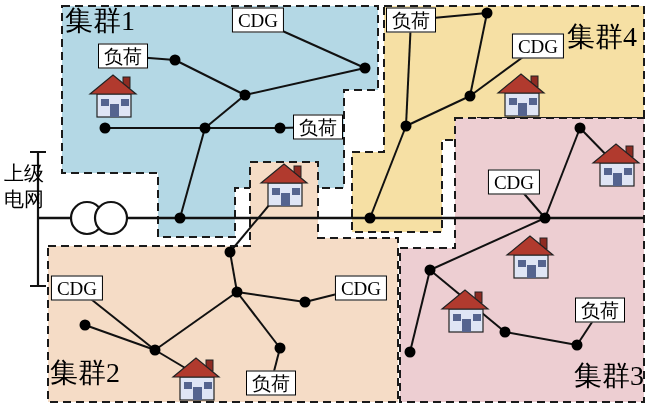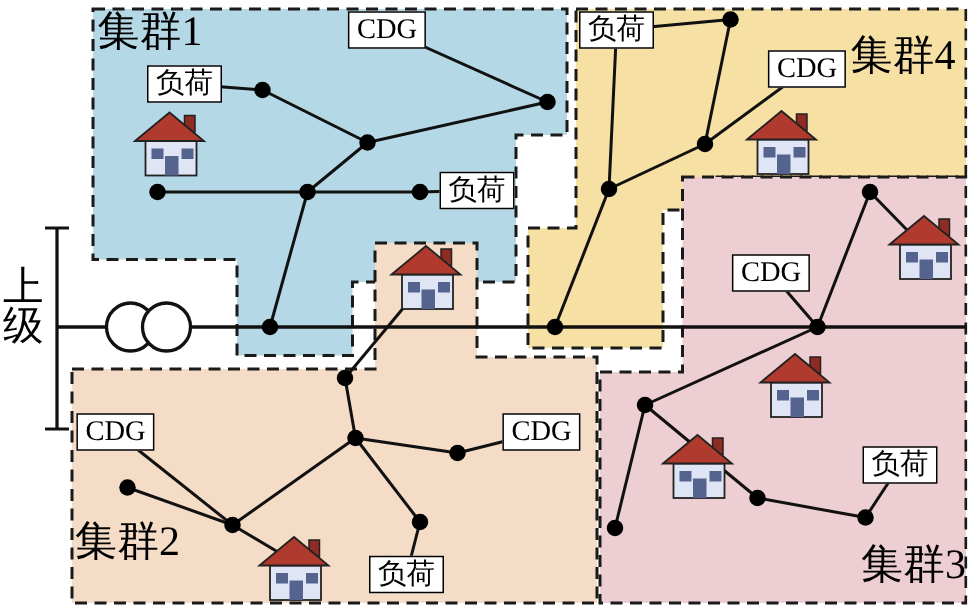--- a/index.html
+++ b/index.html
@@ -11,31 +11,31 @@
   .lbox{
     position:absolute;transform:translate(-50%,-50%);
     background:#ffffff;border:1.6px solid #000;
     padding:0 5px;font-size:19px;line-height:23px;white-space:nowrap;z-index:2;
   }
   .clabel{
     position:absolute;transform:translate(-50%,-50%);
     font-size:28px;white-space:nowrap;z-index:2;
   }
   .grid-label{
-    position:absolute;left:2px;top:178px;width:44px;text-align:left;
-    font-size:27px;line-height:26px;z-index:2;
+    position:absolute;left:2px;top:160px;width:44px;text-align:center;
+    font-size:20px;line-height:26px;z-index:2;
   }
   
   .b0{left:258px;top:20px;}  .b1{left:123px;top:56px;}  .b2{left:318px;top:127px;}
   .b3{left:411px;top:20px;}  .b4{left:538px;top:46px;}  .b5{left:514px;top:182px;}
   .b6{left:600px;top:310px;} .b7{left:77px;top:288px;}  .b8{left:361px;top:288px;}
   .b9{left:271px;top:383px;}
   
   .cl0{left:100px;top:21px;} .cl1{left:602px;top:21px;margin-top:16px;}
-  .cl2{left:85px;top:361px;} .cl3{left:609px;top:376px;}
+  .cl2{left:85px;top:373px;} .cl3{left:609px;top:376px;}
 </style>
 </head>
 <body>
 
 <div class="stage">
 
   <svg id="net-svg" width="645" height="405" viewBox="0 0 645 405">
       <polygon points="62,6 378,6 378,90 344,90 344,188 235,188 235,237 158,237 158,173 62,173" fill="#b4d8e5" stroke="#1a1a1a" stroke-width="2" stroke-dasharray="8 5"></polygon>
       <polygon points="384,6 644,6 644,118 478,118 478,140 442,140 442,232 352,232 352,152 384,152" fill="#f6e0a4" stroke="#1a1a1a" stroke-width="2" stroke-dasharray="8 5"></polygon>
       <polygon points="48,246 250,246 250,162 318,162 318,238 398,238 398,402 48,402" fill="#f5dcc6" stroke="#1a1a1a" stroke-width="2" stroke-dasharray="8 5"></polygon>
@@ -154,20 +154,21 @@
         <rect x="449" y="309" width="34" height="23" fill="#dfe5f5" stroke="#222" stroke-width="1.2"></rect>
         <polygon points="442,309 465,290 488,309" fill="#b13a2e" stroke="#222" stroke-width="1.2"></polygon>
         <rect x="462" y="319" width="9" height="13" fill="#55648f"></rect>
         <rect x="453" y="314" width="8" height="7" fill="#55648f"></rect>
         <rect x="473" y="314" width="8" height="7" fill="#55648f"></rect>
       </g>
     </svg>
 
   <div class="grid-label">
     <div>上级</div>
+    <div>电网</div>
   </div>
 
   <div class="lbox b0">CDG</div>
   <div class="lbox b1">负荷</div>
   <div class="lbox b2">负荷</div>
   <div class="lbox b3">负荷</div>
   <div class="lbox b4">CDG</div>
   <div class="lbox b5">CDG</div>
   <div class="lbox b6">负荷</div>
   <div class="lbox b7">CDG</div>

